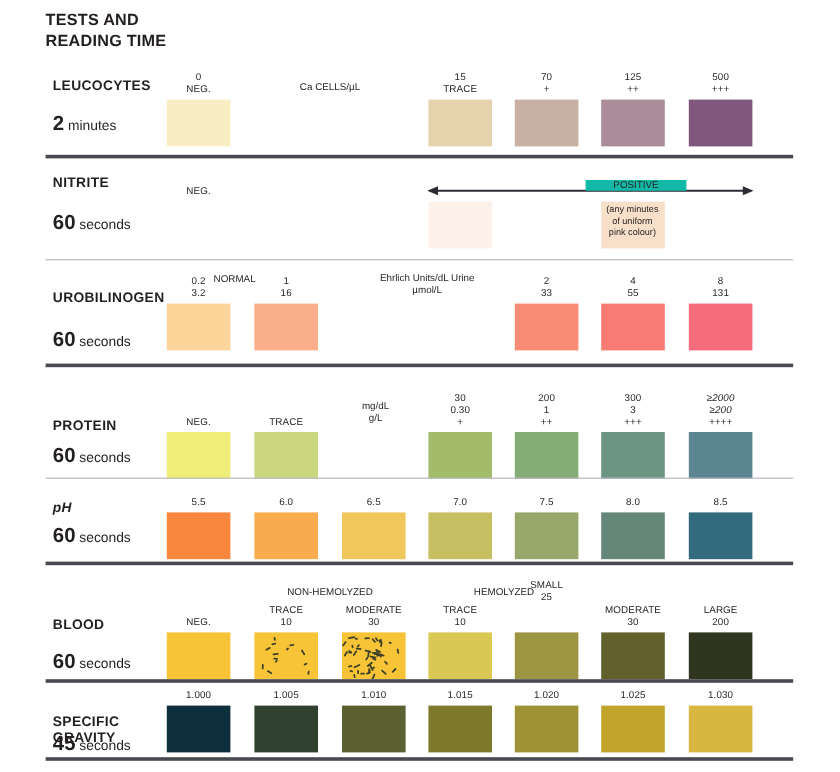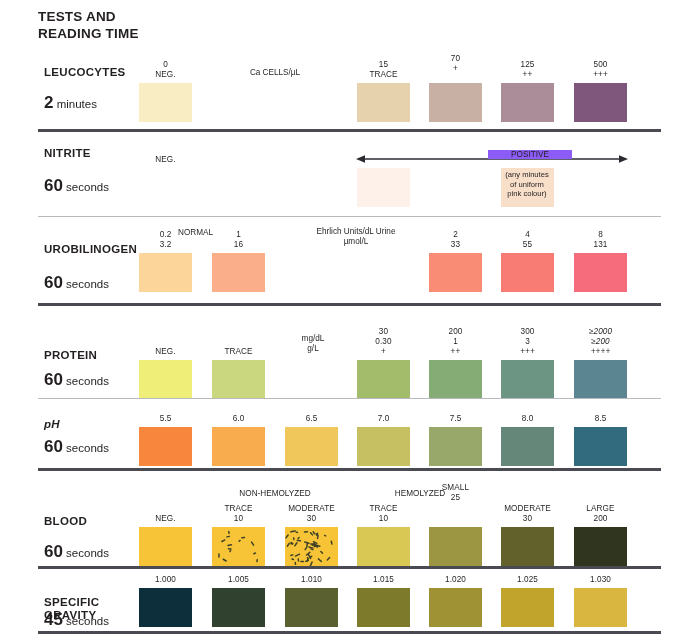--- a/index.html
+++ b/index.html
@@ -41,21 +41,21 @@
     position:absolute;width:53px;text-align:center;
     font-size:8.2px;line-height:10px;letter-spacing:.1px;
   }
   .spanlabel{position:absolute;text-align:center;font-size:8.2px;line-height:10px;}
 
   
   .arrowbar{position:absolute;height:10px;}
   .arrowbar svg{display:block;}
   .posword{
     position:absolute;font-size:8.2px;text-align:center;
-    background:#8b5cf6;padding:0 3px;
+    background:#14b8a6;padding:0 3px;
   }
   .note{
     position:absolute;text-align:center;font-size:7.6px;line-height:9.5px;
     width:70px;
   }
   .speck{position:absolute;left:0;top:0;width:100%;height:100%;}
 </style>
 </head>
 <body>
 
@@ -71,21 +71,21 @@
       <div class="collabel" style="left: 139px; top: 60px;">
         <div>0</div>
         <div>NEG.</div>
       </div>
       <div class="pad" style="left: 139px; top: 83px; background: rgb(249, 237, 195);"></div>
       <div class="collabel" style="left: 357px; top: 60px;">
         <div>15</div>
         <div>TRACE</div>
       </div>
       <div class="pad" style="left: 357px; top: 83px; background: rgb(230, 210, 173);"></div>
-      <div class="collabel" style="left: 429px; top: 54px;">
+      <div class="collabel" style="left: 429px; top: 60px;">
         <div>70</div>
         <div>+</div>
       </div>
       <div class="pad" style="left: 429px; top: 83px; background: rgb(201, 176, 164);"></div>
       <div class="collabel" style="left: 501px; top: 60px;">
         <div>125</div>
         <div>++</div>
       </div>
       <div class="pad" style="left: 501px; top: 83px; background: rgb(171, 141, 153);"></div>
       <div class="collabel" style="left: 574px; top: 60px;">

